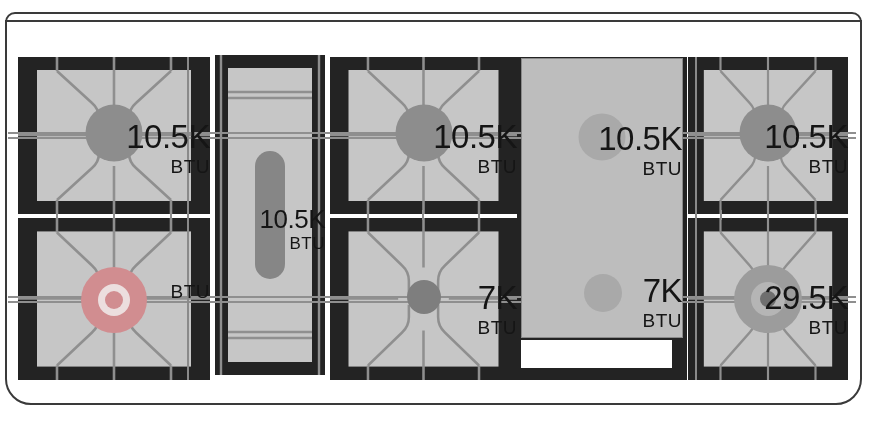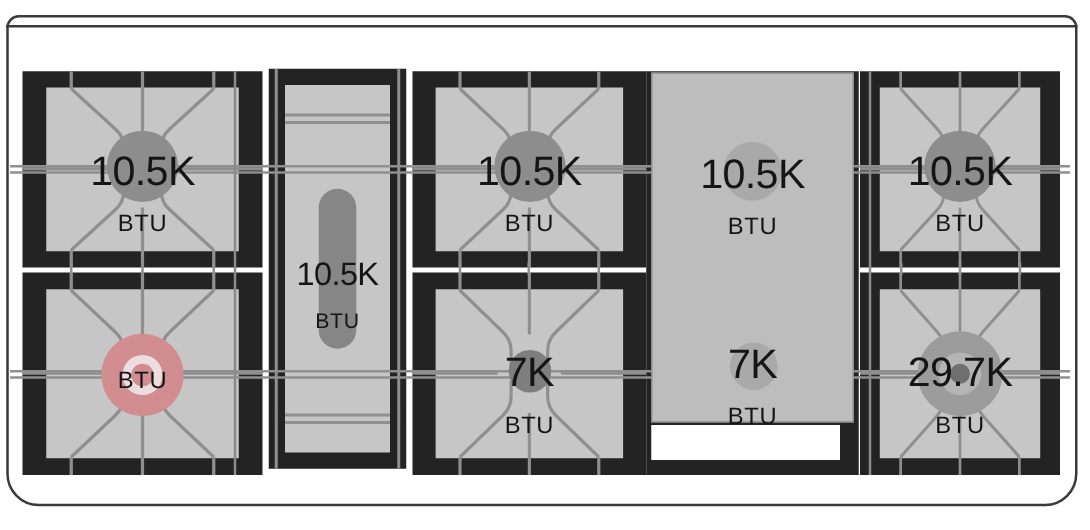--- a/index.html
+++ b/index.html
@@ -31,23 +31,23 @@
   .circ.dual{width:66px;height:66px;left:50%;top:82px;transform:translate(-50%,-50%);}
   .circ.dual.pink{background:var(--highlight,#d18d90);}
   .circ.dual.pink::before{content:"";position:absolute;inset:17px;border-radius:50%;background:var(--highlight-ring,#ecdede);}
   .circ.dual.pink::after{content:"";position:absolute;inset:24px;border-radius:50%;background:var(--highlight,#d18d90);}
   .circ.dual.gray{width:68px;height:68px;top:81px;background:#9c9c9c;}
   .circ.dual.gray::before{content:"";position:absolute;inset:17px;border-radius:50%;background:#b5b5b5;}
   .circ.dual.gray::after{content:"";position:absolute;inset:26px;border-radius:50%;background:#6f6f6f;}
   .circ.faint1{width:47px;height:47px;left:80px;top:78px;transform:translate(-50%,-50%);background:#a9a9a9;}
   .circ.faint2{width:38px;height:38px;left:81px;top:234px;transform:translate(-50%,-50%);background:#a9a9a9;}
   
-  .label{position:absolute;left:0;right:0;top:62px;text-align:center;z-index:4;line-height:1;}
+  .label{position:absolute;left:0;right:0;top:62px;text-align:right;z-index:4;line-height:1;}
   .label .num{font-size:33px;line-height:36px;letter-spacing:-0.5px;}
-  .label .unit{font-size:19px;line-height:22px;letter-spacing:0.5px;margin-top:14px;}
+  .label .unit{font-size:19px;line-height:22px;letter-spacing:0.5px;margin-top:1px;}
   .label.mid2{top:214px;}
   
   .strip{position:absolute;left:215px;top:55px;width:110px;height:320px;background:var(--grate-black,#232323);}
   .strip svg{position:absolute;inset:0;width:100%;height:100%;display:block;}
   .pill{position:absolute;left:50%;top:96px;transform:translateX(-50%);width:30px;height:128px;border-radius:15px;background:#868686;z-index:3;}
   .strip .label{top:150px;}
   .strip .label .num{font-size:26px;line-height:28px;}
   .strip .label .unit{font-size:17px;line-height:20px;}
   
   .griddle-col{position:absolute;left:517px;top:57px;width:170px;height:323px;background:var(--grate-black,#232323);}
@@ -174,18 +174,18 @@
       <div class="unit">BTU</div>
     </div>
   </div>
 
   <div class="cell" style="left:688px;top:218px;width:160px;height:162px">
     <svg viewBox="0 0 192 157" preserveAspectRatio="none">
         <use href="#grate-cell"></use>
       </svg>
     <div class="circ dual gray"></div>
     <div class="label">
-      <div class="num">29.7K</div>
+      <div class="num">29.5K</div>
       <div class="unit">BTU</div>
     </div>
   </div>
 
 </div>
 
 </body></html>

